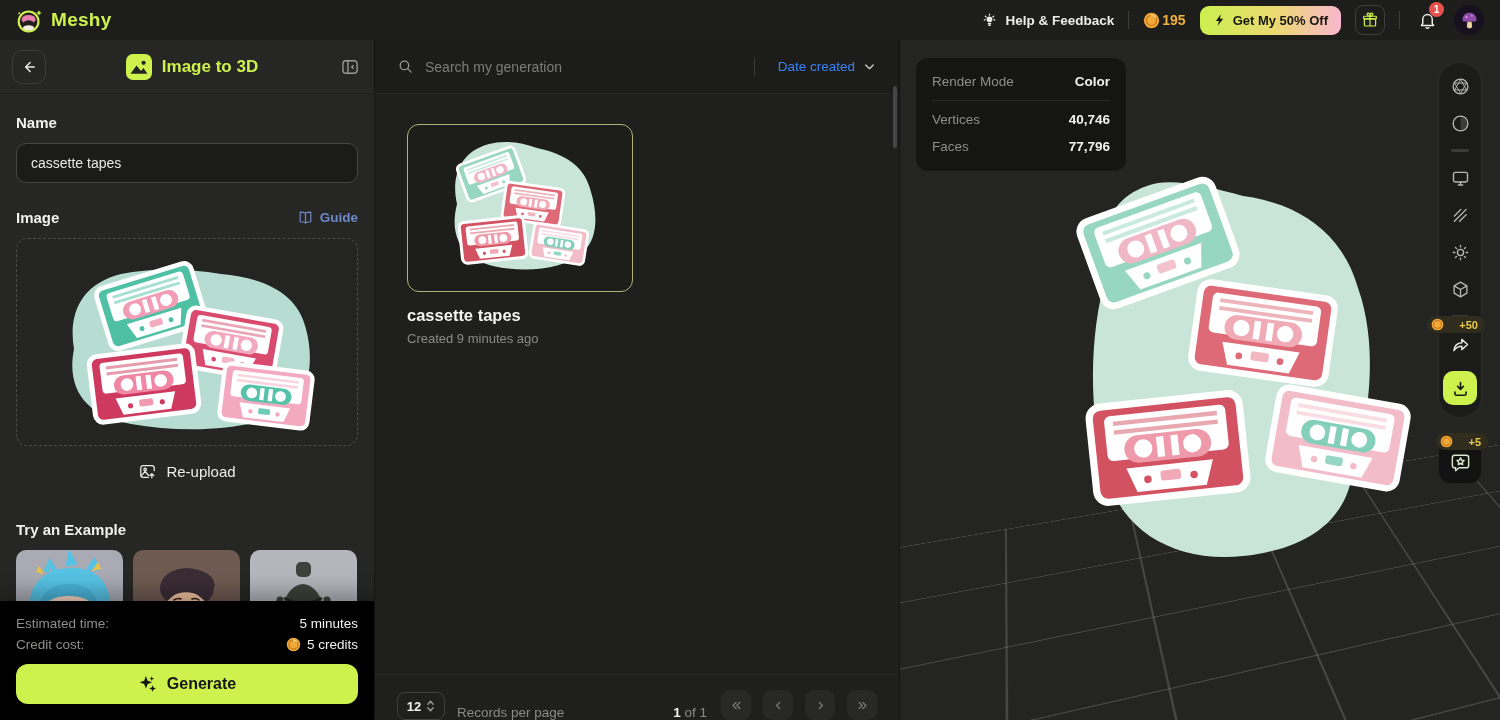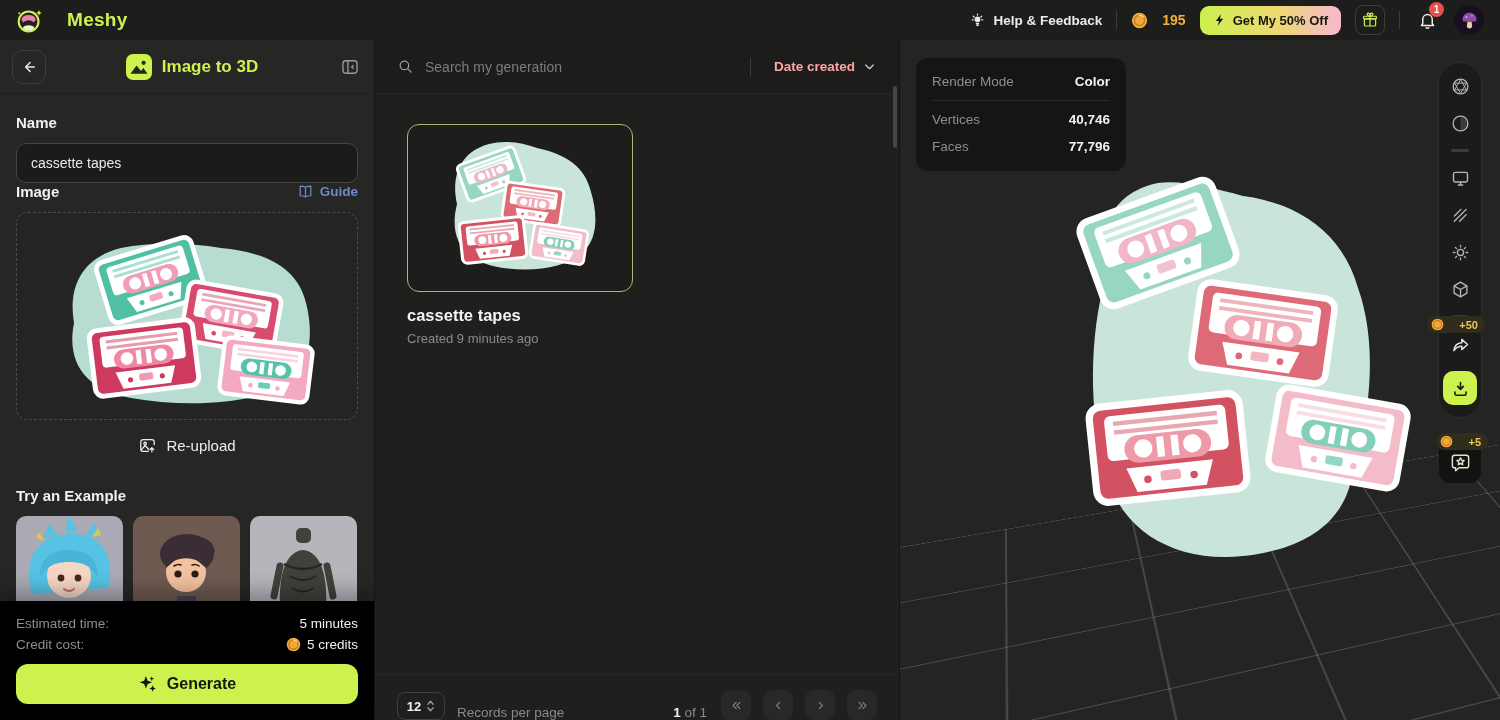--- a/index.html
+++ b/index.html
@@ -5,26 +5,26 @@
   * { margin:0; padding:0; box-sizing:border-box; }
   html,body { width:1500px; height:720px; overflow:hidden; background:#161614;
     font-family:"Liberation Sans",sans-serif; color:#ececea; }
   :root{
     --accent:#cdf24e; --link-blue:#6e89c8; --selected-border:#b3b273;
     --badge-red:#e8514b; --coin:#f2a93b;
   }
   svg{display:block}
   
   .topbar{height:40px; background:#1d1d1b; display:flex; align-items:center; padding:0 16px;}
-  .brand{display:flex; align-items:center; gap:24px;}
+  .brand{display:flex; align-items:center; gap:8px;}
   .brand-name{font-size:19px; font-weight:800; color:var(--accent); letter-spacing:.3px;}
   .topbar-right{margin-left:auto; display:flex; align-items:center; gap:14px;}
   .help{display:flex; align-items:center; gap:7px; font-size:13.5px; font-weight:700; color:#ececea; cursor:pointer;}
   .vsep{width:1px; height:18px; background:#3c3c3a;}
-  .credits{display:flex; align-items:center; gap:14px; font-size:14px; font-weight:700; color:#f2b13c;}
+  .credits{display:flex; align-items:center; gap:2px; font-size:14px; font-weight:700; color:#f2b13c;}
   .offer-btn{display:flex; align-items:center; gap:6px; height:29px; padding:0 13px; border:none; border-radius:9px;
     background:linear-gradient(90deg,#ccf04e 0%,#ecd873 55%,#f8b7cf 100%);
     font-family:inherit; font-size:13px; font-weight:800; color:#171712; cursor:pointer;}
   .gift-btn{width:30px; height:30px; border-radius:8px; border:1px solid #3f3f3d; background:transparent;
     display:flex; align-items:center; justify-content:center; cursor:pointer;}
   .bell-wrap{position:relative; width:26px; height:26px; display:flex; align-items:center; justify-content:center; cursor:pointer;}
   .bell-badge{position:absolute; top:-5px; right:-4px; min-width:15px; height:15px; border-radius:8px;
     background:var(--badge-red); color:#fff; font-size:10px; font-weight:700;
     display:flex; align-items:center; justify-content:center; padding:0 4px;}
   .avatar{width:30px; height:30px; border-radius:50%; background:#17101e; display:flex; align-items:center; justify-content:center; cursor:pointer; overflow:hidden;}
@@ -35,46 +35,46 @@
   .left-header{height:54px; display:flex; align-items:center; padding:0 12px; border-bottom:1px solid #1e1e1d;gap:12px;}
   .back-btn{width:34px; height:34px; border-radius:10px; border:1px solid #3b3b39; background:transparent;
     display:flex; align-items:center; justify-content:center; cursor:pointer;}
   .title-group{flex:1; display:flex; align-items:center; justify-content:center; gap:10px;}
   .panel-title{font-size:17px; font-weight:700; color:var(--accent);}
   .collapse-btn{width:24px; height:24px; background:none; border:none; display:flex; align-items:center; justify-content:center; cursor:pointer;}
   .left-body{padding:20px 16px 0;}
   .field-label{font-size:15px; font-weight:700; color:#f0f0ee;}
   .name-input{margin-top:12px; width:100%; height:40px; background:#1b1b19; border:1px solid #454543; border-radius:10px;
     padding:0 14px; color:#e9e9e7; font-size:14px; font-family:inherit; outline:none;}
-  .image-row{display:flex; align-items:center; justify-content:space-between;}
+  .image-row{margin-top:26px; display:flex; align-items:center; justify-content:space-between;}
   .guide-link{display:flex; align-items:center; gap:6px; color:var(--link-blue); font-size:13.5px; font-weight:700; cursor:pointer;}
   .preview-box{margin-top:12px; height:208px; border:1.5px dashed #4b4b49; border-radius:12px; background:#242422;
     display:flex; align-items:center; justify-content:center; overflow:hidden; cursor:pointer;}
   .reupload{margin-top:16px; display:flex; align-items:center; justify-content:center; gap:9px;
     font-size:15px; color:#ececea; cursor:pointer;}
-  .examples-label{margin-top:32px;}
+  .examples-label{margin-top:40px;}
   .examples{margin-top:12px; display:flex; gap:10px;}
   .example{width:107px; height:96px; border-radius:10px; overflow:hidden; cursor:pointer; flex:none;}
   .left-footer{position:absolute; left:0; right:0; bottom:0; background:#000000; padding:12px 16px 16px;
     box-shadow:0 -10px 18px rgba(0,0,0,.28);}
   .cost-row{display:flex; align-items:center; justify-content:space-between; font-size:13.5px; height:21px;}
   .cost-label{color:#8e8e8c;}
   .cost-value{color:#f0f0ee; display:flex; align-items:center; gap:6px;}
   .generate-btn{margin-top:9px; width:100%; height:40px; border:none; border-radius:12px; background:var(--accent);
     display:flex; align-items:center; justify-content:center; gap:9px;
     font-family:inherit; font-size:16px; font-weight:700; color:#161613; cursor:pointer;text-align:center;}
   
   .gallery{width:525px; background:#1f1f1e; display:flex; flex-direction:column; position:relative; flex:none;
     border-right:1px solid #131312;}
   .gallery-header{height:54px; background:#1c1c1b; border-bottom:1px solid #262625;
     display:flex; align-items:center; padding:0 22px; gap:11px; flex:none;}
   .search-input{flex:1; background:transparent; border:none; outline:none; color:#e9e9e7;
     font-size:14px; font-family:inherit;}
   .search-input::placeholder{color:#7c7c7a;}
-  .sort{display:flex; align-items:center; gap:7px; font-size:13.5px; font-weight:700; color:#fca5a5; cursor:pointer; padding-left:12px;}
+  .sort{display:flex; align-items:center; gap:7px; font-size:13.5px; font-weight:400; color:#3b82f6; cursor:pointer; padding-left:12px;}
   .gallery-body{flex:1; padding:30px 32px;}
   .gen-card{width:226px; cursor:pointer;}
   .card-thumb{height:168px; border:1px solid var(--selected-border); border-radius:12px; background:#1d1d1c;
     display:flex; align-items:center; justify-content:center; overflow:hidden;}
   .card-title{margin-top:14px; font-size:16.5px; font-weight:700; color:#f4f4f2;}
   .card-sub{margin-top:6px; font-size:13px; color:#8a8a88;}
   .gal-scroll{position:absolute; right:2px; top:46px; width:4px; height:62px; border-radius:2px; background:#45454a;}
   .gallery-footer{height:46px; border-top:1px solid #272726; display:flex; align-items:flex-end; padding:0 22px; gap:12px; flex:none;}
   .stepper{width:48px; height:28px; border:1px solid #403f3d; border-radius:8px; background:transparent;
     display:flex; align-items:center; justify-content:center; gap:5px; cursor:pointer;}

